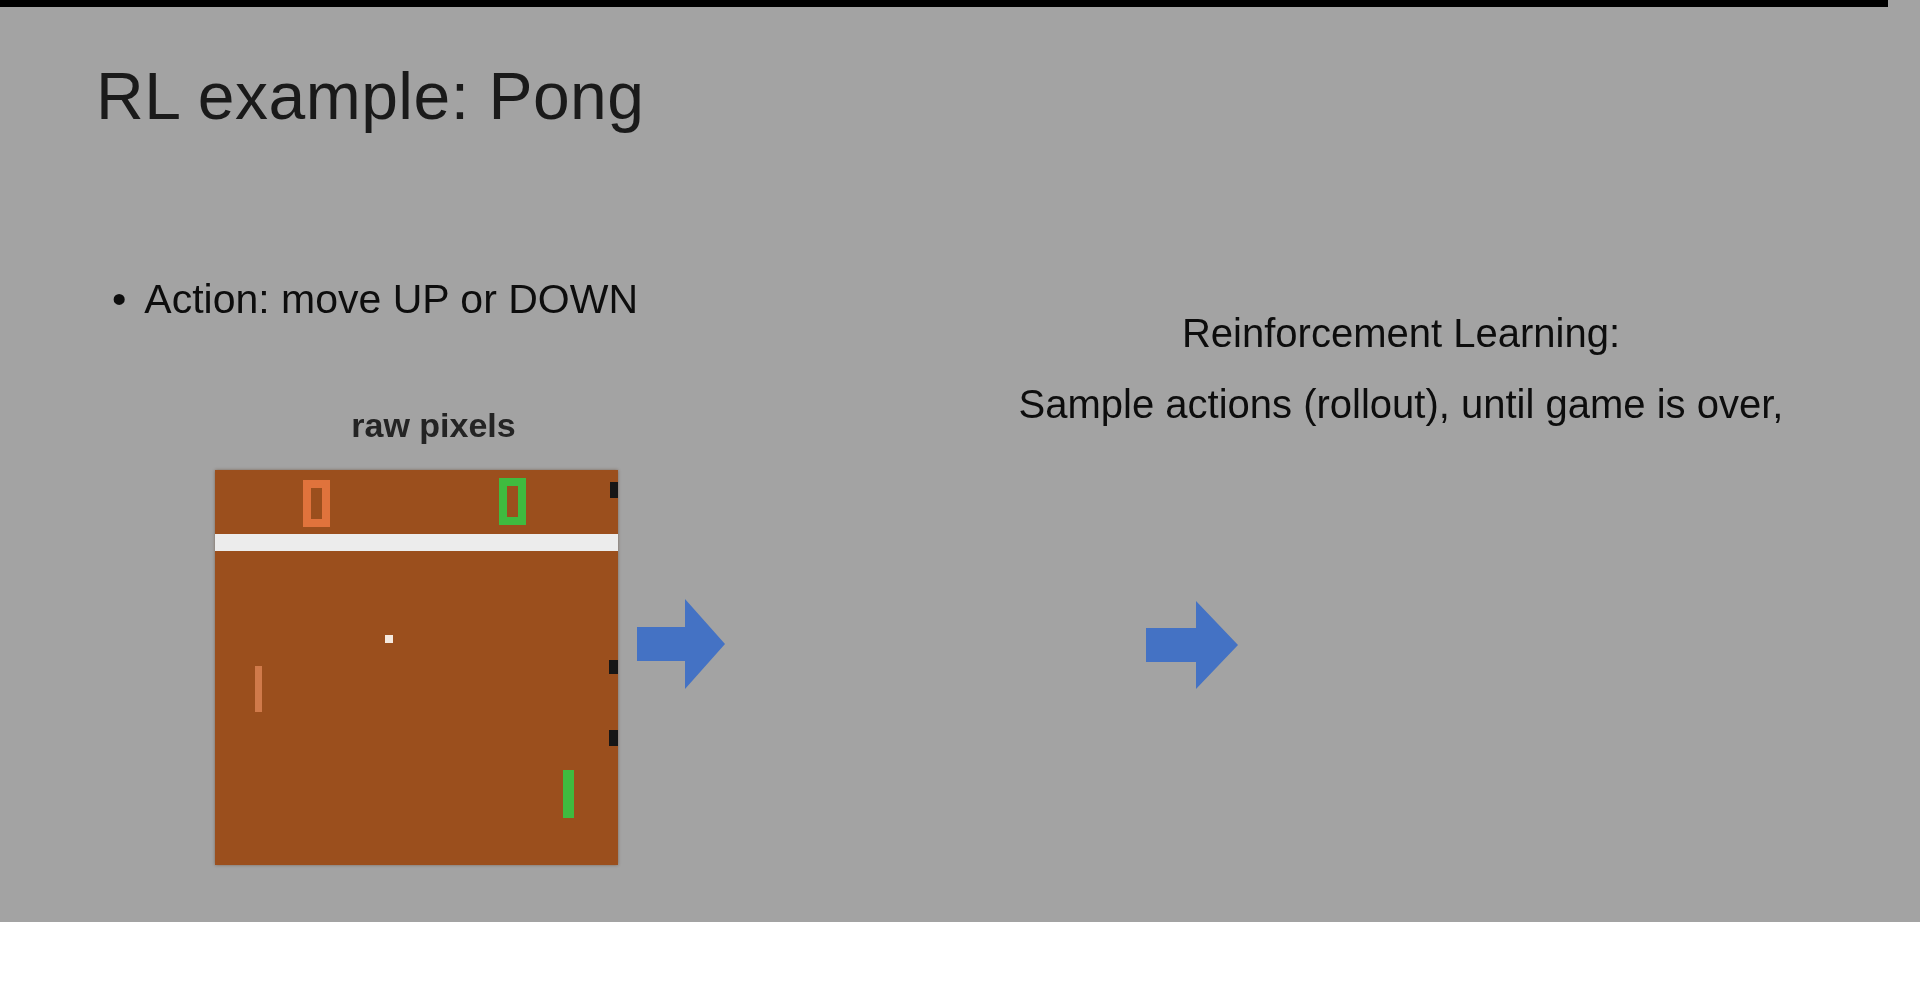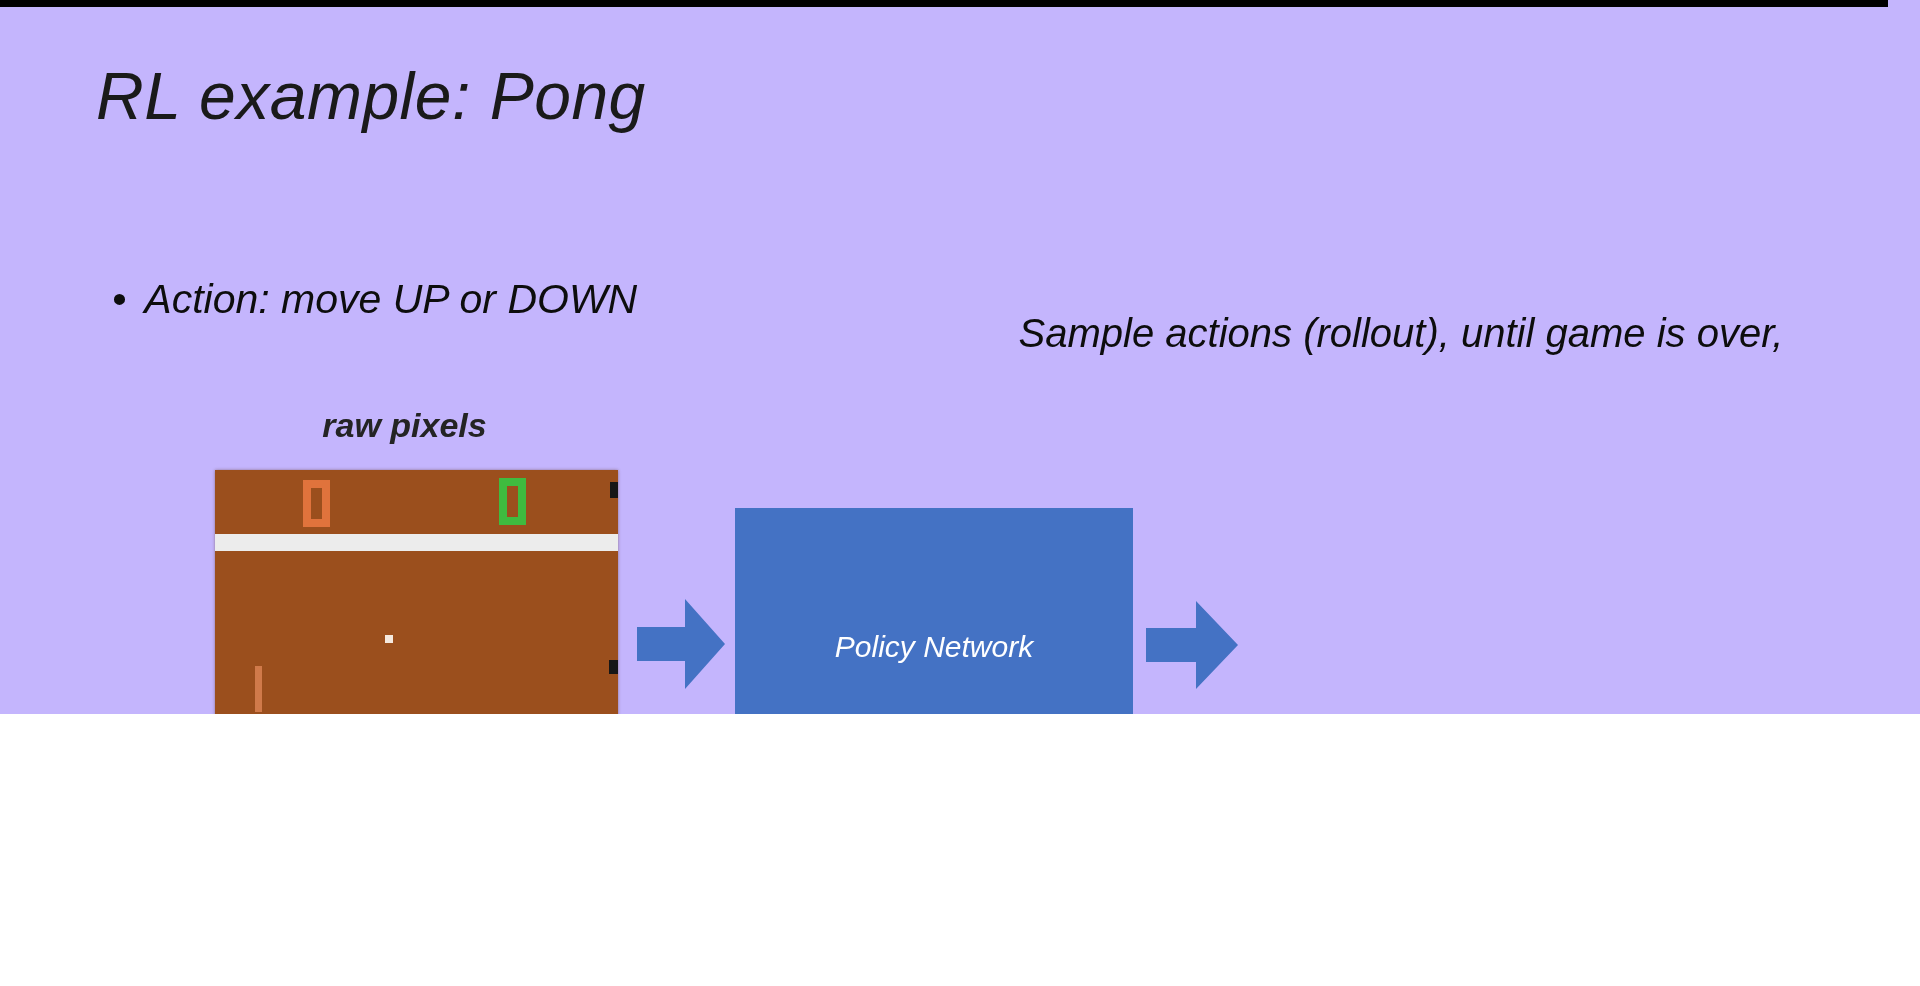--- a/index.html
+++ b/index.html
@@ -2,24 +2,23 @@
 <html><head>
 <meta charset="utf-8">
 <style>
   * { margin: 0; padding: 0; box-sizing: border-box; }
   html, body { background: #ffffff; }
   body { font-family: "Liberation Sans", sans-serif; color: #111111; }
 
   .slide {
     position: relative;
     width: 1920px;
-    height: 714px;
-    background: #c4b5fd;
+    height: 922px;
+    background: #a3a3a3;
     overflow: hidden;
-    font-style: italic;
   }
 
   .top-border {
     position: absolute;
     left: 0; top: 0;
     width: 1888px; height: 7px;
     background: #000000;
   }
 
   .title {
@@ -47,21 +46,21 @@
     width: 1030px;
     text-align: center;
     font-size: 40px;
     line-height: 1.78;
     color: #0d0d0d;
     white-space: nowrap;
   }
 
   .raw-pixels-label {
     position: absolute;
-    left: 203px; top: 406px;
+    left: 232px; top: 406px;
     width: 403px;
     text-align: center;
     font-size: 34px;
     font-weight: 700;
     color: #242424;
   }
 
   
   .pong {
     position: absolute;
@@ -149,20 +148,21 @@
 
   <div class="top-border"></div>
 
   <h1 class="title">RL example: Pong</h1>
 
   <div class="bullet-line">
     <span class="bullet-marker">•</span><span>Action: move UP or DOWN</span>
   </div>
 
   <div class="rl-note">
+    <div>Reinforcement Learning:</div>
     <div>Sample actions (rollout), until game is over,</div>
   </div>
 
   <div class="raw-pixels-label">raw pixels</div>
 
   <div class="pong">
     <div class="score score-left" title="0"></div>
     <div class="score score-right" title="0"></div>
     <div class="pong-divider"></div>
     <div class="pong-ball"></div>
@@ -170,22 +170,19 @@
     <div class="paddle-right"></div>
     <div class="speck speck-1"></div>
     <div class="speck speck-2"></div>
     <div class="speck speck-3"></div>
   </div>
 
   <svg class="arrow arrow-1" width="88" height="100" viewBox="0 0 88 100">
     <polygon points="0,33 48,33 48,5 88,50 48,95 48,67 0,67" fill="#4472C4"></polygon>
   </svg>
 
-  <div class="policy-box">
-    <span>Policy Network</span>
-  </div>
 
   <svg class="arrow arrow-2" width="92" height="98" viewBox="0 0 92 98">
     <polygon points="0,32 50,32 50,5 92,49 50,93 50,66 0,66" fill="#4472C4"></polygon>
   </svg>
 
 
 </div>
 
 </body></html>

